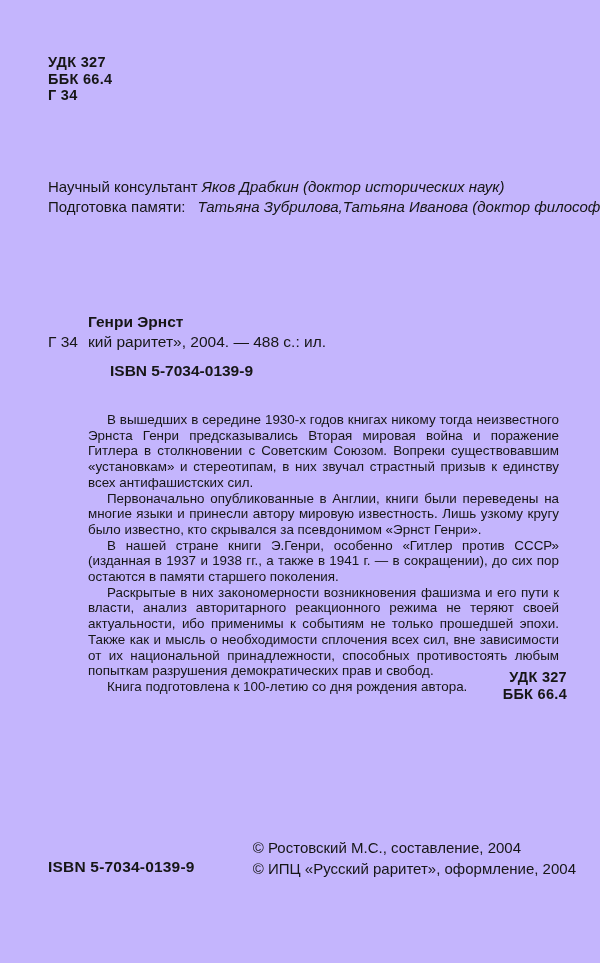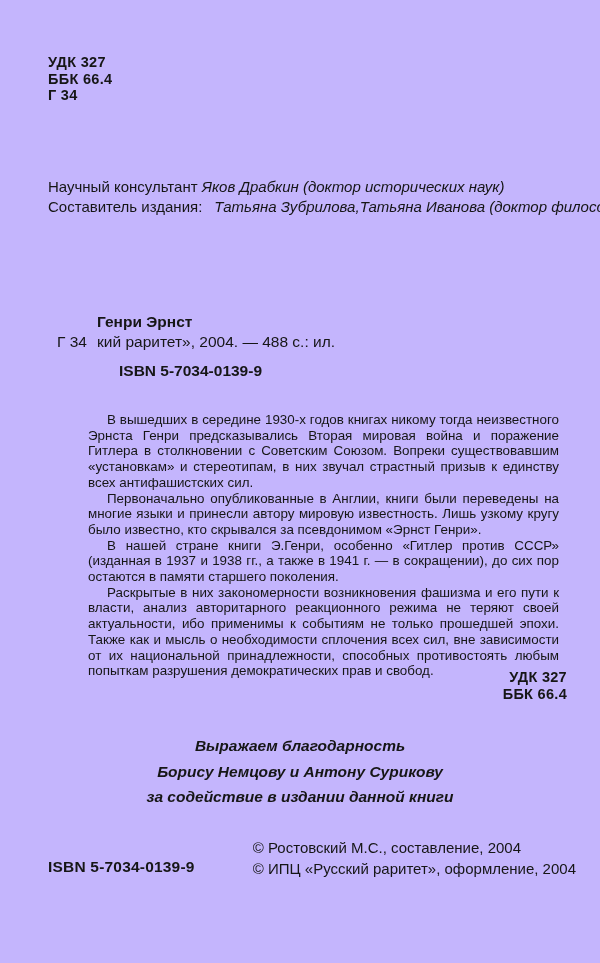--- a/index.html
+++ b/index.html
@@ -22,21 +22,21 @@
   .credits {
     position:absolute; left:48px; top:177px;
     font-size:15px; line-height:19.5px; white-space:nowrap;
   }
   .credits .name { font-style:italic; }
   .prep-row { display:flex; }
   .prep-row .label { margin-right:12px; }
   .prep-names { display:flex; flex-direction:row; }
   
   .catalog-card {
-    position:absolute; left:57px; top:312px; width:514px;
+    position:absolute; left:48px; top:312px; width:514px;
     font-size:15.5px; line-height:20px;
   }
   .card-author { margin-left:40px; font-weight:bold; }
   .card-body { position:relative; }
   .card-code { position:absolute; left:0; top:0; }
   .card-title { margin-left:40px; }
   .card-title .line1 { padding-left:18px; }
   .card-isbn { margin-left:62px; margin-top:9px; font-weight:bold; }
   
   .annotation {
@@ -81,21 +81,21 @@
     <div>ББК 66.4</div>
     <div>Г 34</div>
   </div>
 
   <div class="credits">
     <div>
       <span class="label">Научный консультант</span>
       <span class="name">Яков Драбкин (доктор исторических наук)</span>
     </div>
     <div class="prep-row">
-      <span class="label">Составитель издания:</span>
+      <span class="label">Подготовка памяти:</span>
       <span class="prep-names">
         <span class="name">Татьяна Зубрилова,</span>
         <span class="name">Татьяна Иванова (доктор философских наук)</span>
       </span>
     </div>
   </div>
 
   <div class="catalog-card">
     <div class="card-author">Генри Эрнст</div>
     <div class="card-body">
@@ -105,32 +105,28 @@
       </div>
     </div>
     <div class="card-isbn">ISBN 5-7034-0139-9</div>
   </div>
 
   <div class="annotation">
     <p>В вышедших в середине 1930-х годов книгах никому тогда неизвестного Эрнста Генри предсказывались Вторая мировая война и поражение Гитлера в столкновении с Советским Союзом. Вопреки существовавшим «установкам» и стереотипам, в них звучал страстный призыв к единству всех антифашистских сил.</p>
     <p>Первоначально опубликованные в Англии, книги были переведены на многие языки и принесли автору мировую известность. Лишь узкому кругу было известно, кто скрывался за псевдонимом «Эрнст Генри».</p>
     <p>В нашей стране книги Э.Генри, особенно «Гитлер против СССР» (изданная в 1937 и 1938 гг., а также в 1941 г. — в сокращении), до сих пор остаются в памяти старшего поколения.</p>
     <p>Раскрытые в них закономерности возникновения фашизма и его пути к власти, анализ авторитарного реакционного режима не теряют своей актуальности, ибо применимы к событиям не только прошедшей эпохи. Также как и мысль о необходимости сплочения всех сил, вне зависимости от их национальной принадлежности, способных противостоять любым попыткам разрушения демократических прав и свобод.</p>
+    <p>Книга подготовлена к 100-летию со дня рождения автора.</p>
   </div>
 
   <div class="footer-codes">
     <div>УДК 327</div>
     <div>ББК 66.4</div>
   </div>
 
-  <div class="acknowledgment">
-    <div>Выражаем благодарность</div>
-    <div>Борису Немцову и Антону Сурикову</div>
-    <div>за содействие в издании данной книги</div>
-  </div>
 
   <div class="copyrights">
     <div>© Ростовский М.С., составление, 2004</div>
     <div>© ИПЦ «Русский раритет», оформление, 2004</div>
   </div>
   <div class="isbn-bottom">ISBN 5-7034-0139-9</div>
 
 </div>
 
 </body></html>

